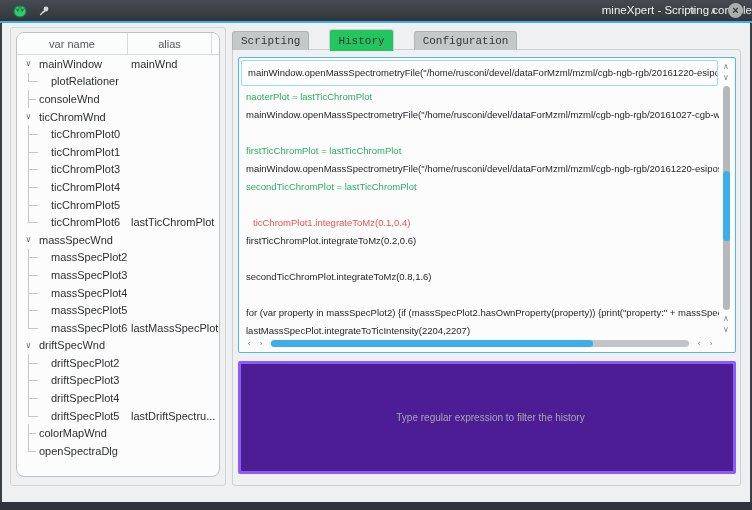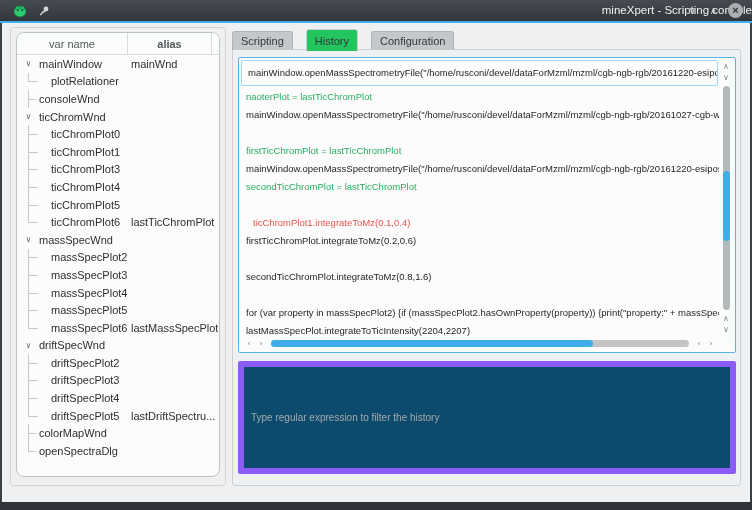--- a/index.html
+++ b/index.html
@@ -25,21 +25,21 @@
   .edge-b { position:absolute; left:0; top:502px; width:752px; height:8px; background:#30353b; }
 
   
   .left-frame { position:absolute; left:10px; top:27px; width:216px; height:459px;
     border:1px solid #d3d5d7; border-radius:3px; }
   .tree { position:absolute; left:5px; top:4px; width:204px; height:445px;
     background:#fcfcfc; border:1px solid #bfc3c6; border-radius:8px; overflow:hidden; }
   .tree-header { position:relative; height:22px; border-bottom:1px solid #d8dadb; background:#fbfcfc; display:flex; }
   .th { font-size:11px; color:#54585b; display:flex; align-items:center; justify-content:center; height:100%; }
   .th1 { width:111px; border-right:1px solid #d8dadb; }
-  .th2 { width:84px; border-right:1px solid #d8dadb;font-weight:bold; }
+  .th2 { width:84px; border-right:1px solid #d8dadb; }
   .th3 { flex:1; }
   .tree-body { position:absolute; top:22px; left:0; right:0; bottom:0; }
   .trow { height:17.6px; display:flex; align-items:center; font-size:11px; color:#2c2f31;
     position:relative; padding-left:4px; white-space:nowrap; }
   .chev { width:15px; text-align:center; color:#63676a; font-size:8px; flex:none; }
   .sp1 { width:7px; flex:none; }
   .conn { flex:none; position:relative; align-self:stretch; }
   .c0 { width:15px; }
   .c1 { width:20px; }
   .conn:after { content:""; position:absolute; top:50%; height:1px; background:#c5c8ca; }
@@ -49,42 +49,42 @@
   .conn.last:before { content:""; position:absolute; top:0; height:50%; width:1px; background:#c5c8ca; }
   .c0.mid:before, .c0.last:before { left:7px; }
   .c1.mid:before, .c1.last:before { left:0; }
   .tlabel { margin-left:3px; }
   .talias { position:absolute; left:114px; top:0; height:100%; display:flex; align-items:center;
     max-width:89px; overflow:hidden; white-space:nowrap; }
 
   
   .tabbar { position:absolute; left:232px; top:28px; height:22px; display:flex; align-items:flex-end; z-index:2; }
   .tab { height:19px; display:flex; align-items:center; padding:0 8px; font-size:11px; color:#34383b;
-    background:#c4c8c9; border:1px solid #b0b4b6; border-bottom:none; border-radius:3px 3px 0 0; margin-right:13px; }
+    background:#c4c8c9; border:1px solid #b0b4b6; border-bottom:none; border-radius:3px 3px 0 0; margin-right:20px;font-family:Liberation Mono, monospace; }
   .tab.active { height:22px; background:#22c55e; border-color:#cbced0; margin-bottom:-1px;text-align:right; }
   .pane { position:absolute; left:232px; top:49px; width:509px; height:437px;
     background:#eff0f1; border:1px solid #cdd0d2; border-radius:0 3px 3px 3px; }
 
   .hlist { position:absolute; left:5px; top:7px; width:498px; height:296px;
     background:#fcfcfc; border:1px solid #55b7e8; border-radius:2px; }
   .hl-content { position:absolute; left:1px; top:1px; right:16px; bottom:15px; overflow:hidden; }
   .hitem { height:18px; line-height:18px; padding-left:6px; font-size:9.5px; white-space:nowrap; overflow:hidden; }
   .hitem.selected { height:26px; line-height:24px; border:1px solid #9ed8f6; border-radius:2px; margin:1px 1px 2px 1px; }
 
   .vscroll { position:absolute; top:3px; right:3px; bottom:17px; width:12px;
     display:flex; flex-direction:column; align-items:center; }
   .sarrow { height:11px; line-height:11px; font-size:8px; color:#7f8487; flex:none; text-align:center; width:12px; }
   .vtrack { width:7px; flex:1; margin:3px 0; background:#b6b9bb; border-radius:4px; position:relative; }
   .vthumb { position:absolute; left:0; width:7px; top:38%; height:31%; background:#3daee9; border-radius:4px; }
   .hscroll { position:absolute; left:4px; right:18px; bottom:3px; height:12px; display:flex; align-items:center; }
   .htrack { flex:1; height:7px; margin:0 4px; background:#c2c5c7; border-radius:4px; position:relative; }
   .hthumb { position:absolute; left:0; top:0; height:7px; width:77%; background:#3daee9; border-radius:4px; }
 
   .filter { position:absolute; left:5px; top:311px; width:498px; height:113px;
-    background:#0c4a6e; border:6px solid #8b5cf6; border-radius:2px; display:flex; align-items:center; padding-left:7px; }
+    background:#4c1d95; border:3px solid #8b5cf6; border-radius:2px; display:flex; align-items:center; padding-left:7px;justify-content:center; }
   .filter .ph { color:#a6a9ab; font-size:10px; }
 </style>
 </head>
 <body>
 
 <div class="window">
 
   <div class="titlebar">
     <div class="tb-left">
       <span style="display:flex;">

